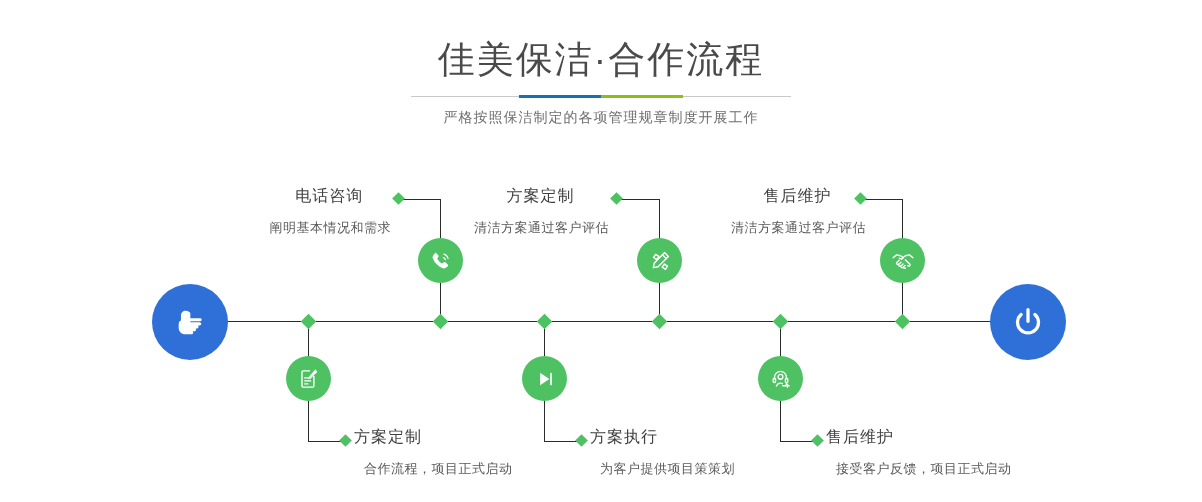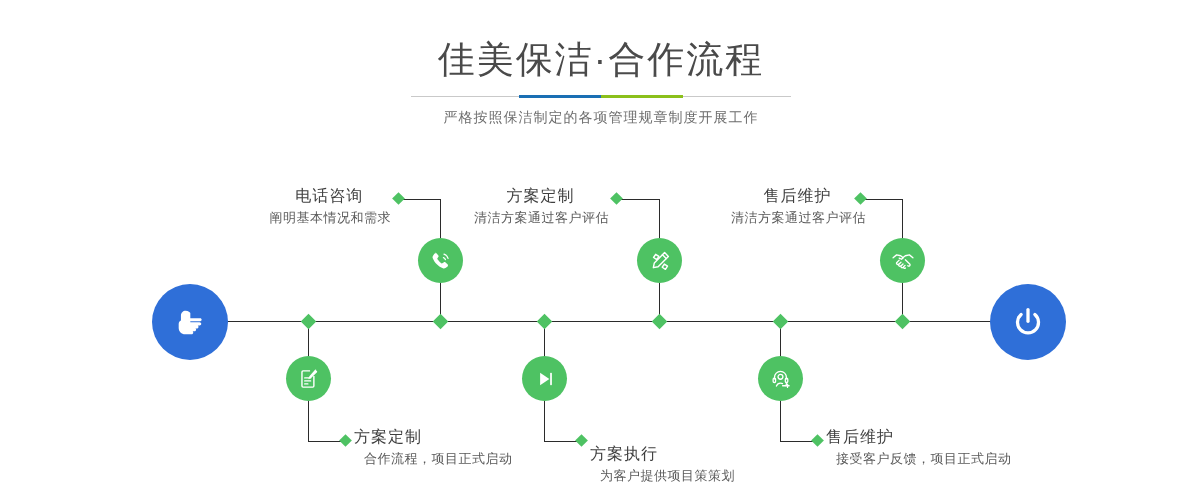--- a/index.html
+++ b/index.html
@@ -76,21 +76,21 @@
   .hline{position:absolute;height:1px;background:#2b2b2b;z-index:1;}
 
   .label{
     position:absolute;white-space:nowrap;z-index:5;
   }
   .label .title{
     font-size:16px;line-height:20px;color:#3f3f3f;letter-spacing:1px;
   }
   .label .desc{
     font-size:13px;line-height:19px;color:#5a5a5a;letter-spacing:0.5px;
-    margin-top:2px;
+    margin-top:12px;
   }
   .label.top{text-align:center;}
   .label.bottom{text-align:left;}
   .label.bottom .desc{margin-left:10px;}
   .label.top .title{padding-right:2px;}
 </style>
 </head>
 <body>
 
 <div class="stage">
@@ -188,21 +188,21 @@
   <div class="hline" style="left:544px;top:441px;width:37px;"></div>
   <div class="diamond" style="left:577px;top:436px;width:9px;height:9px;"></div>
   <div class="node" style="left:522px;top:356px;">
     <span>
       <svg width="26" height="26" viewBox="0 0 48 48">
         <path fill="#ffffff" d="M15 12.5l17 11.5-17 11.5z"></path>
         <rect x="33.5" y="12.5" width="3.2" height="23" rx="1.2" fill="#ffffff"></rect>
       </svg>
     </span>
   </div>
-  <div class="label bottom" style="left:590px;top:444px;">
+  <div class="label bottom" style="left:590px;top:427px;">
     <div class="title">方案执行</div>
     <div class="desc">为客户提供项目策策划</div>
   </div>
 
   <div class="diamond" style="left:897px;top:316px;"></div>
   <div class="vline" style="left:902px;top:199px;height:122px;"></div>
   <div class="hline" style="left:862px;top:199px;width:41px;"></div>
   <div class="diamond" style="left:856px;top:194px;width:9px;height:9px;"></div>
   <div class="node" style="left:880px;top:238px;">
     <span>

